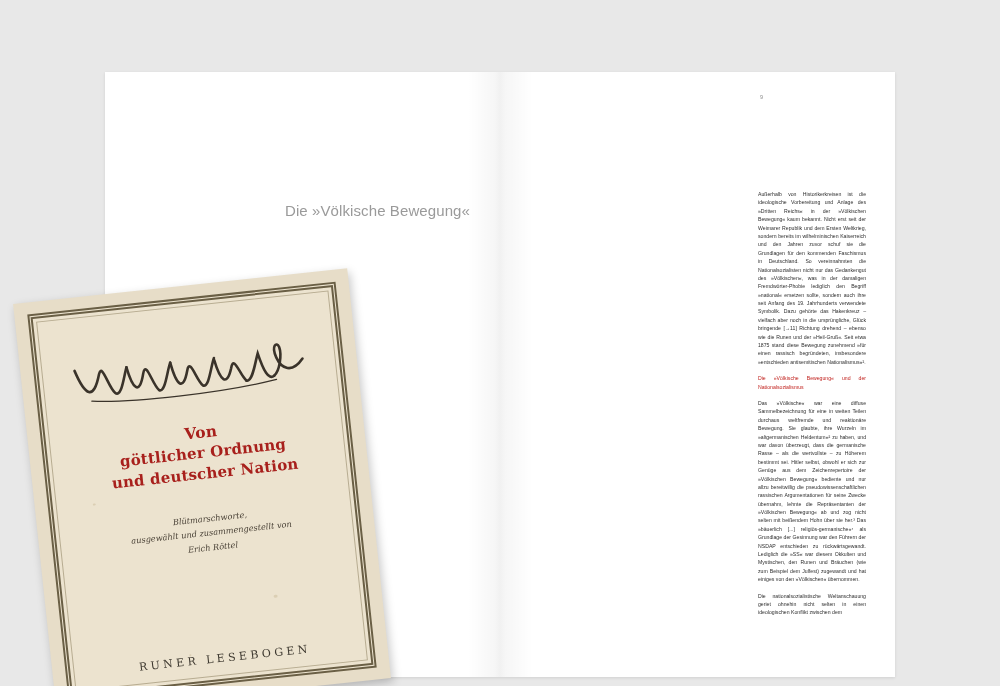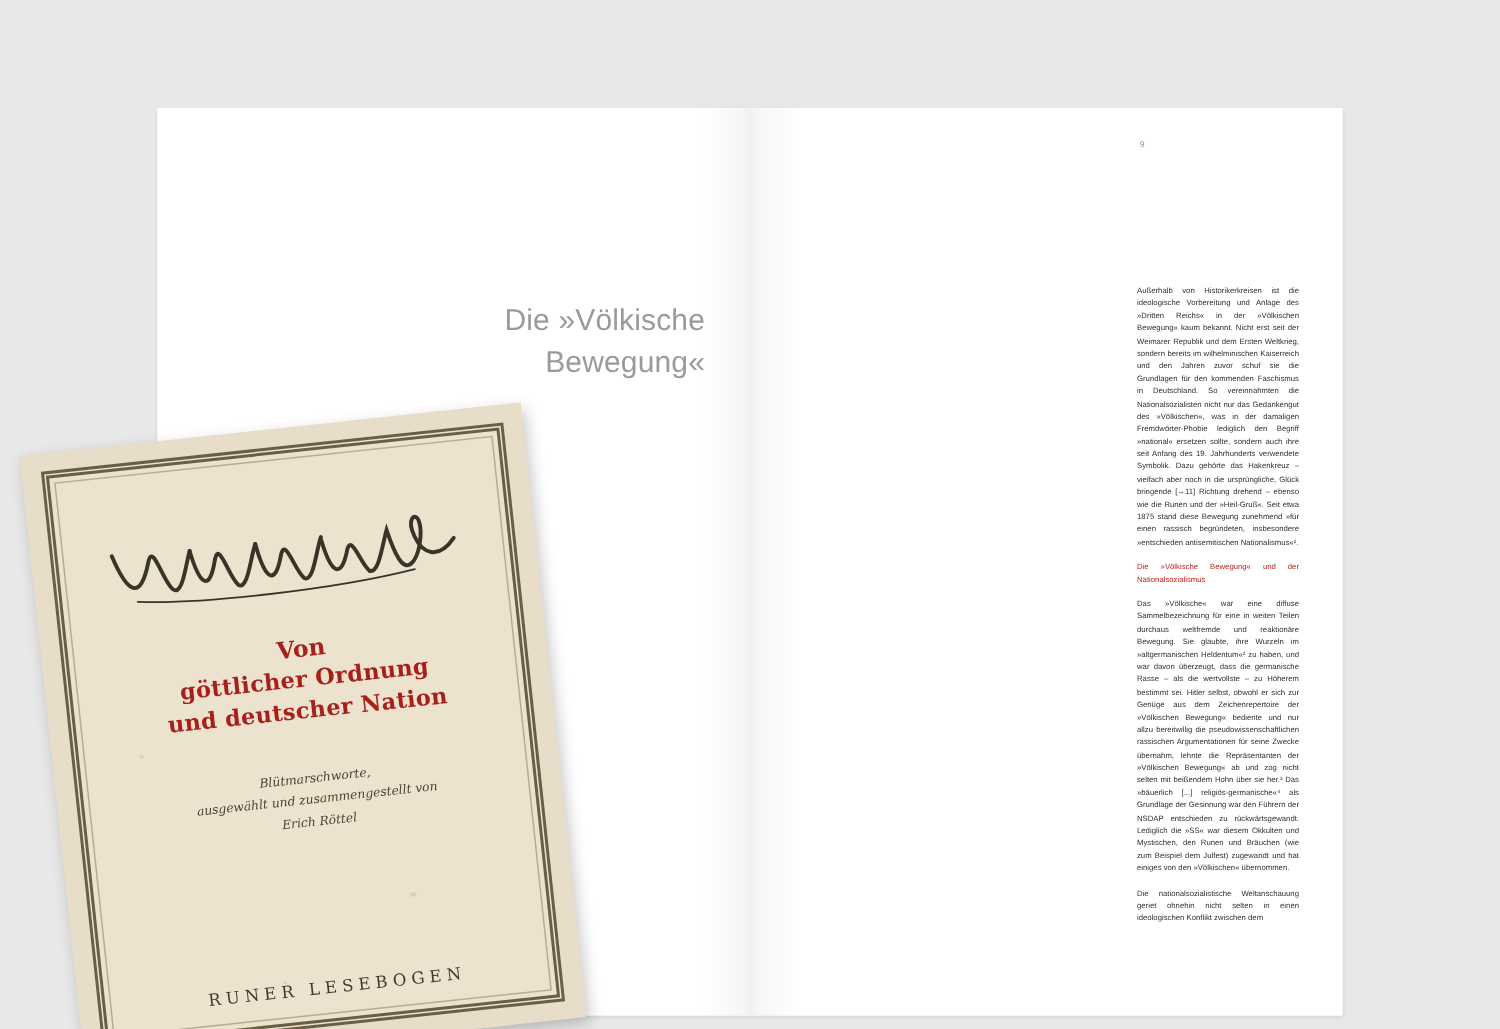--- a/index.html
+++ b/index.html
@@ -59,21 +59,21 @@
   }
 
   
   .chapter-title {
     position: absolute;
     left: 165px;
     top: 128px;
     width: 200px;
     text-align: right;
     color: #9a9a9a;
-    font-size: 20px;
+    font-size: 15px;
     line-height: 1.42;
     letter-spacing: 0.1px;
   }
 
   .caption {
     position: absolute;
     left: 88px;
     top: 232px;
     width: 66px;
     color: #7d7d7d;

